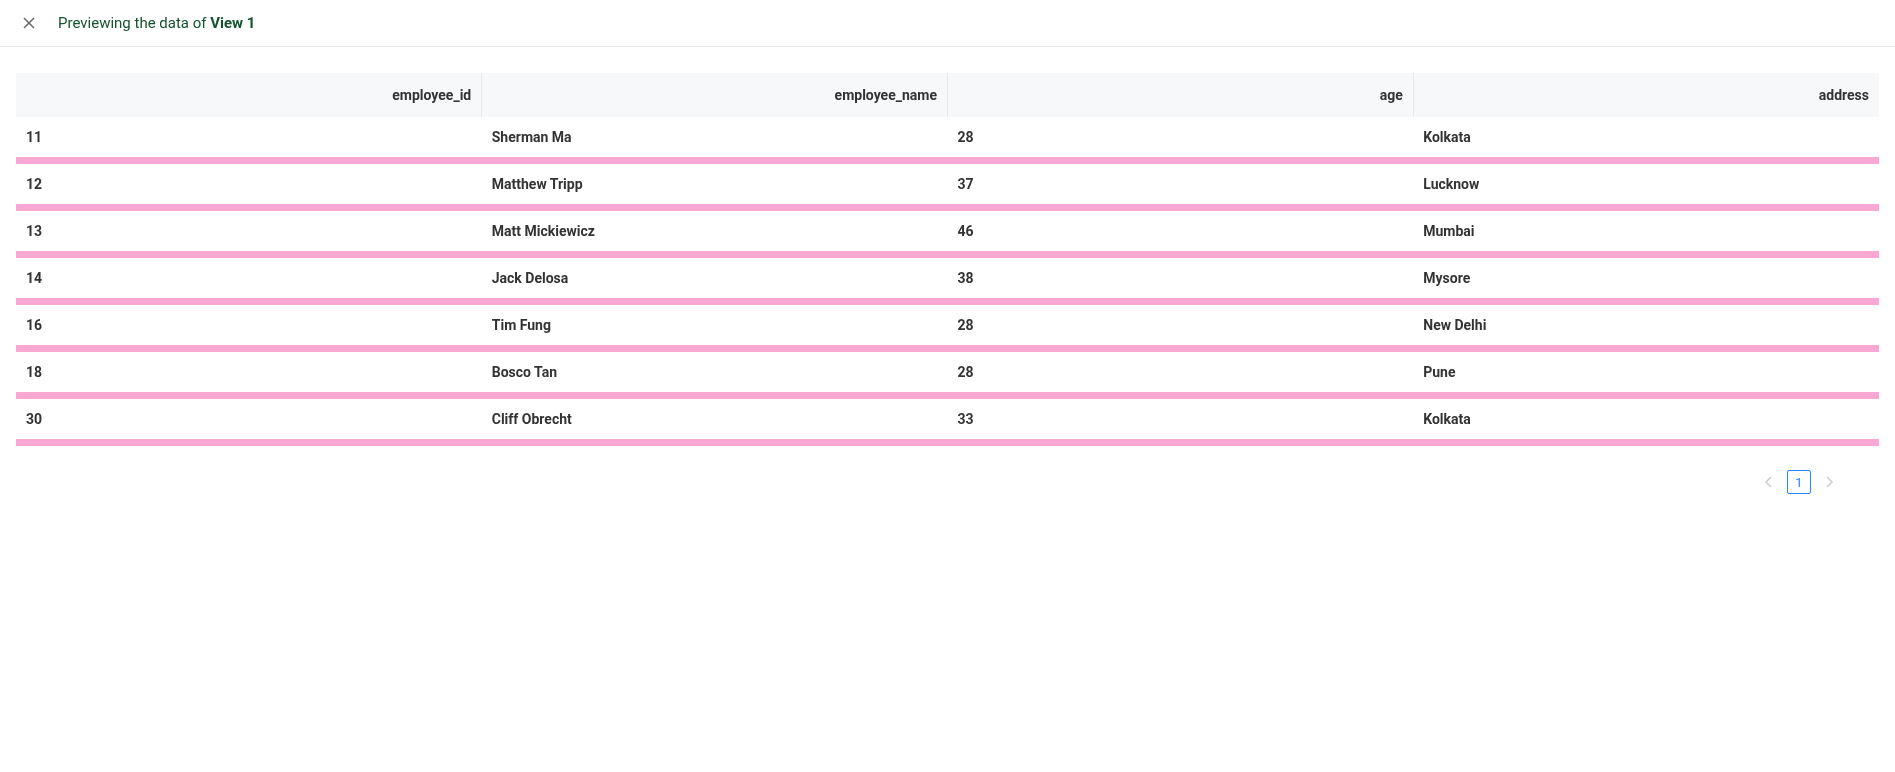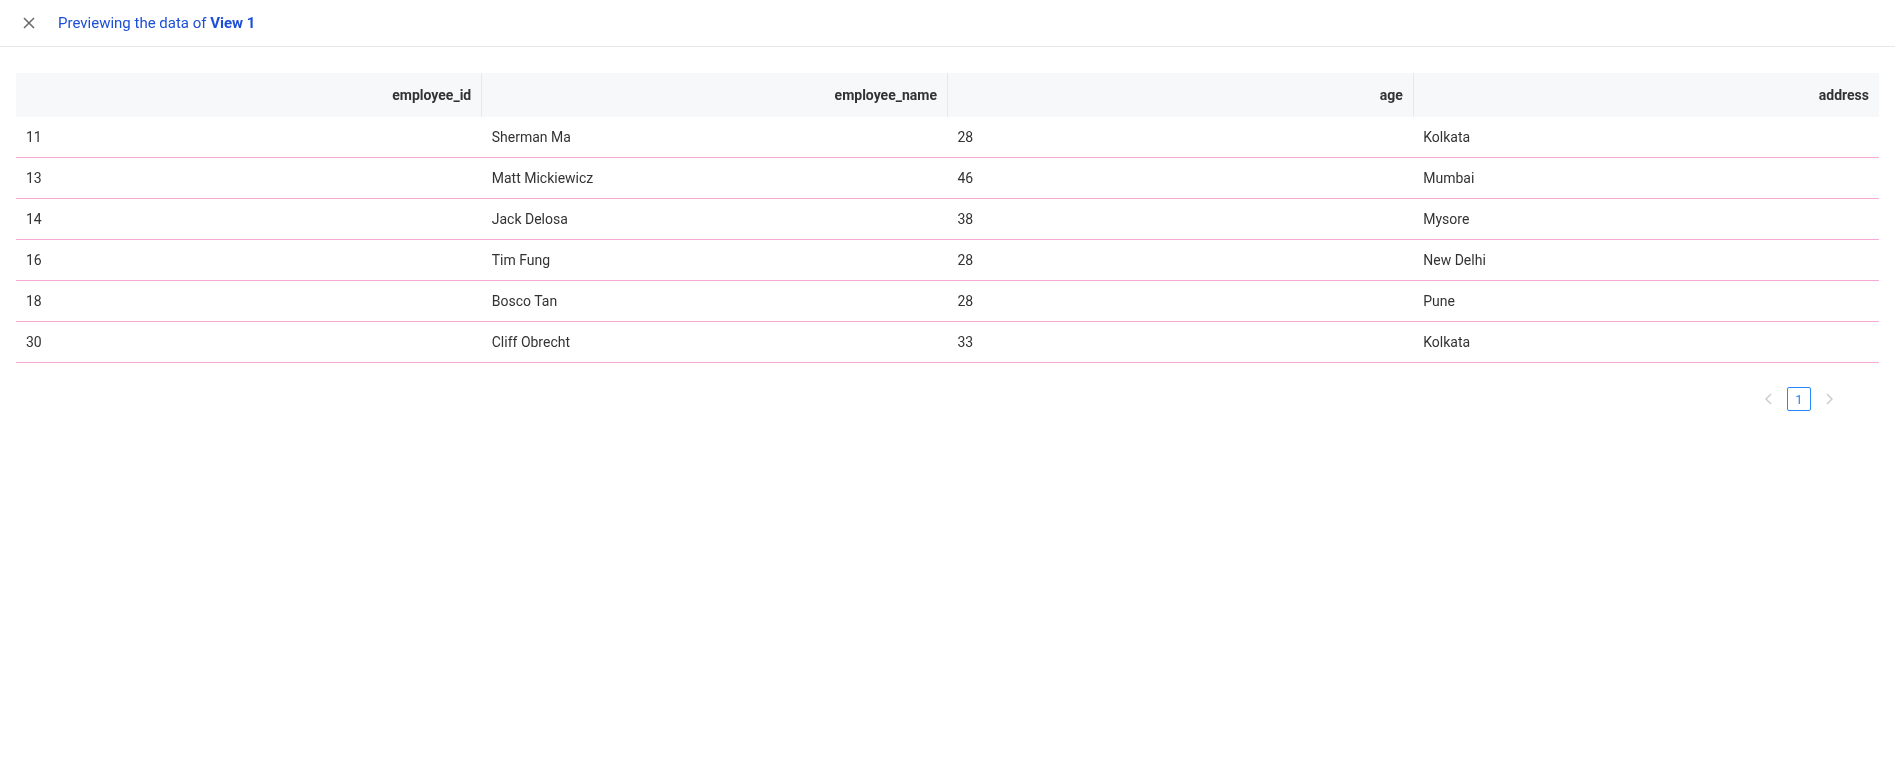--- a/index.html
+++ b/index.html
@@ -35,21 +35,21 @@
       justify-content: center;
     }
 
     .close-icon svg {
       width: 12px;
       height: 12px;
     }
 
     .header-title {
       font-size: 15px;
-      color: #1d4ed8;
+      color: #14532d;
       font-weight: 400;
     }
 
     .header-title .view-name {
       font-weight: 700;
     }
 
     .content {
       padding: 26px 16px 0 16px;
     }
@@ -74,21 +74,22 @@
 
     .data-table th:last-child {
       border-right: none;
       padding-left: 48px;
     }
 
     .data-table td {
       padding: 12px 10px;
       font-size: 14px;
       color: #333333;
-      border-bottom: 1px solid #f9a8d4;
+      border-bottom: 7px solid #f9a8d4;
+      font-weight: bold;
     }
 
     .col-1 { width: 25%; }
     .col-2 { width: 25%; }
     .col-3 { width: 25%; }
     .col-4 { width: 25%; }
 
     .pagination {
       display: flex;
       justify-content: flex-end;
@@ -150,20 +151,26 @@
         <th class="col-3">age</th>
         <th class="col-4">address</th>
       </tr>
     </thead>
     <tbody>
       <tr>
         <td>11</td>
         <td>Sherman Ma</td>
         <td>28</td>
         <td>Kolkata</td>
+      </tr>
+      <tr>
+        <td>12</td>
+        <td>Matthew Tripp</td>
+        <td>37</td>
+        <td>Lucknow</td>
       </tr>
       <tr>
         <td>13</td>
         <td>Matt Mickiewicz</td>
         <td>46</td>
         <td>Mumbai</td>
       </tr>
       <tr>
         <td>14</td>
         <td>Jack Delosa</td>

